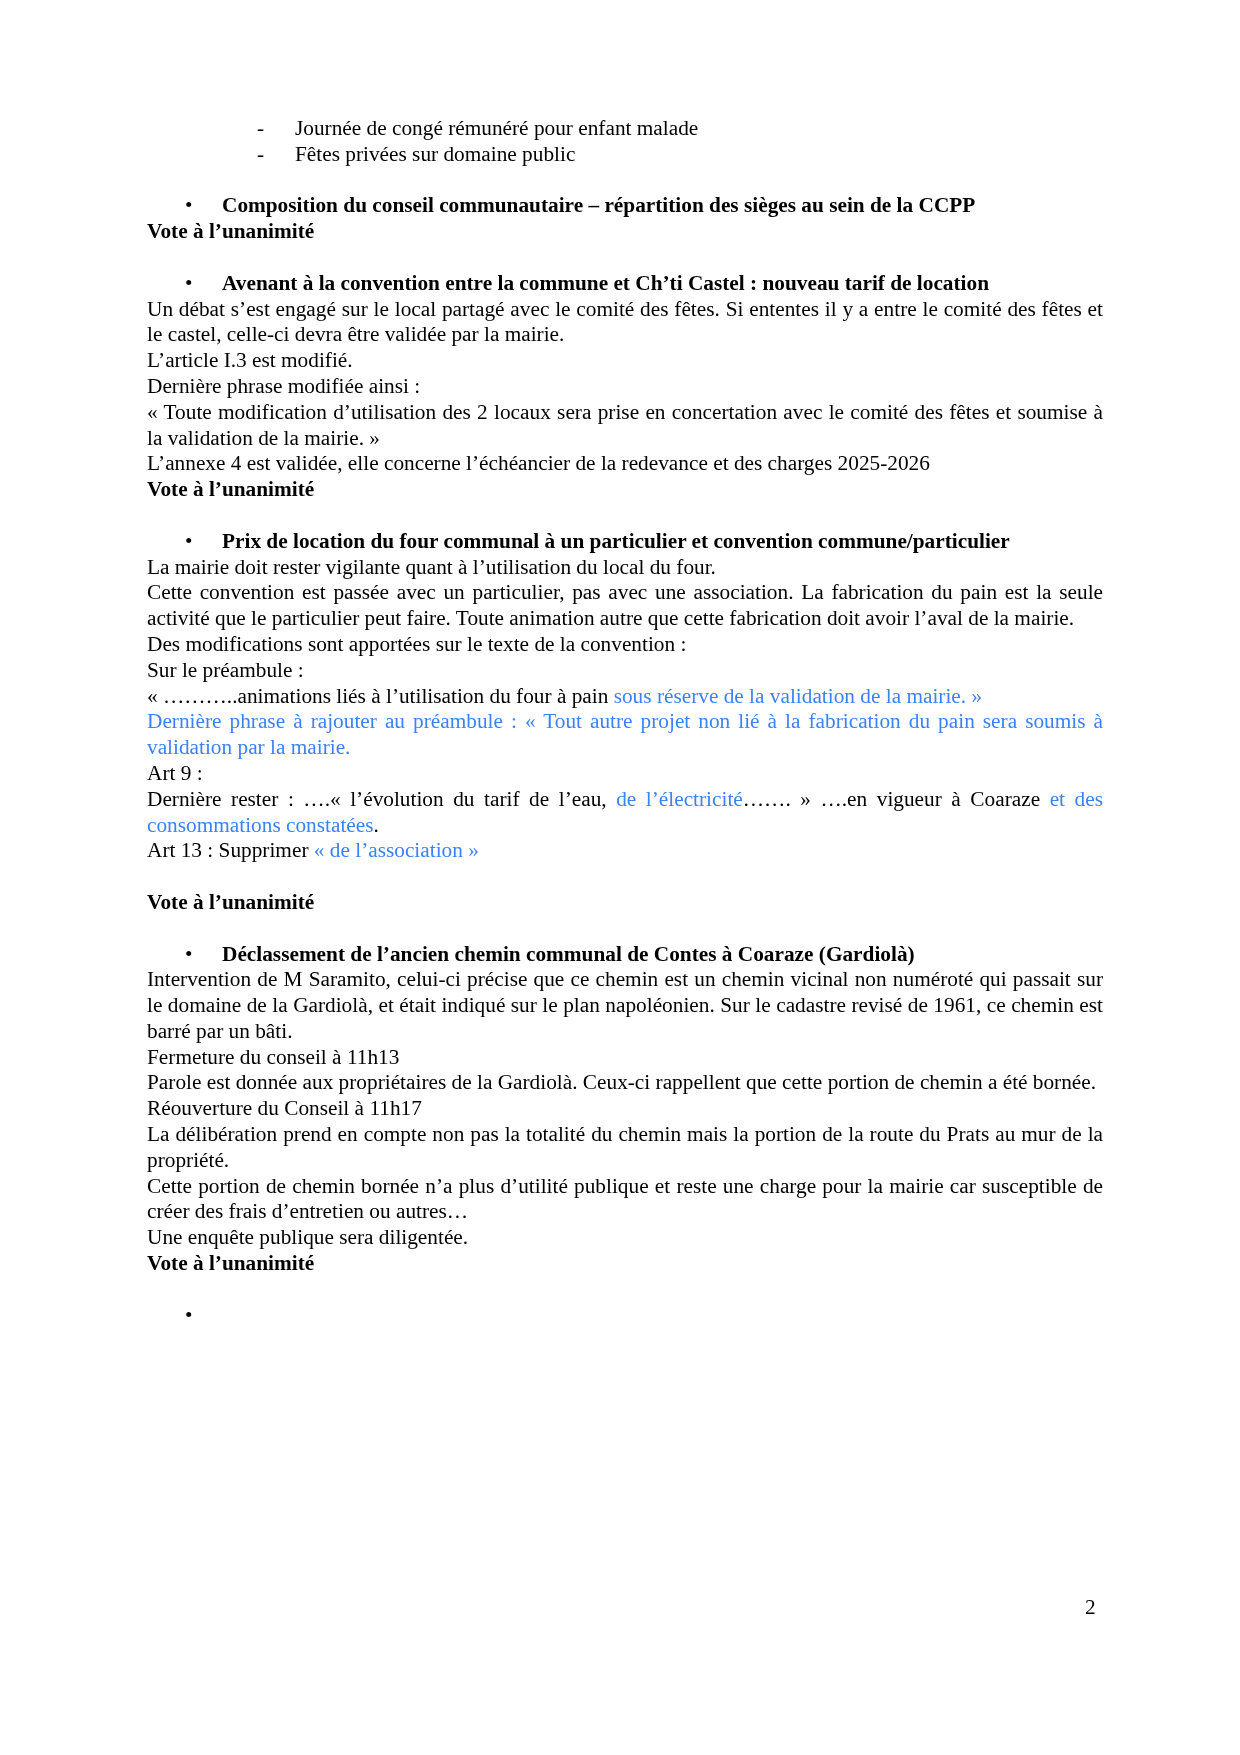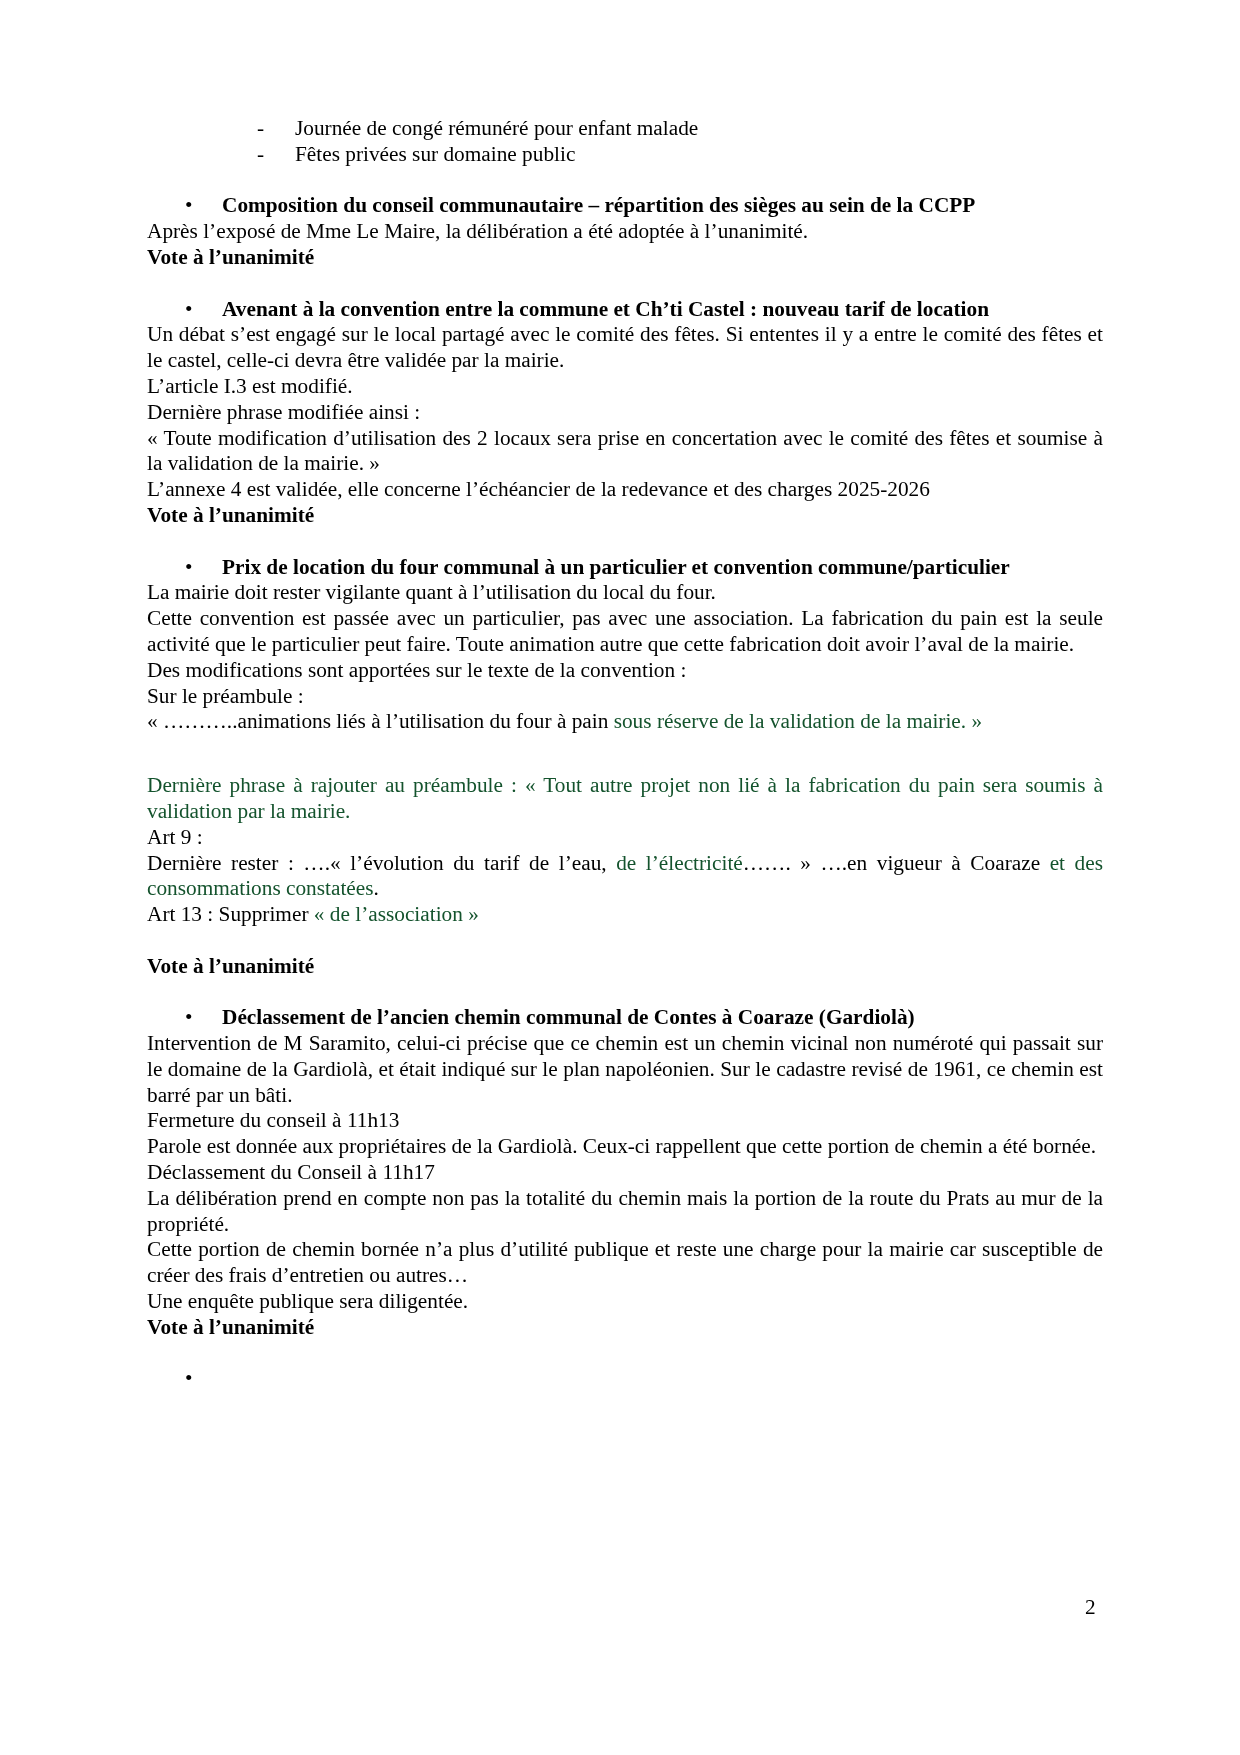--- a/index.html
+++ b/index.html
@@ -14,21 +14,21 @@
     }
     .line { white-space: nowrap; }
     .wrap { white-space: normal; text-align: justify; }
     .dash-item { position: relative; padding-left: 148px; }
     .dash-item .dash { position: absolute; left: 110px; }
     .bold { font-weight: bold; }
     .heading { font-weight: bold; font-size: 22px; }
     .bullet-item { position: relative; padding-left: 75px; font-weight: bold; text-align: justify; }
     .bullet-item .bullet { position: absolute; left: 38px; font-weight: normal; }
     .gap { height: 25.8px; }
-    .red { color: #14532d; margin-top: 38px; }
+    .red { color: #3b82f6; }
     .page-number { position: absolute; left: 1085px; top: 1595px; font-size: 21.3px; }
   </style>
 </head>
 <body>
 
 <div class="page">
 
   <div class="line dash-item">
     <span class="dash">-</span>
     <span>Journée de congé rémunéré pour enfant malade</span>
@@ -36,21 +36,20 @@
   <div class="line dash-item">
     <span class="dash">-</span>
     <span>Fêtes privées sur domaine public</span>
   </div>
   <div class="gap"></div>
 
   <div class="bullet-item">
     <span class="bullet">•</span>
     <span>Composition du conseil communautaire – répartition des sièges au sein de la CCPP</span>
   </div>
-  <div class="wrap">Après l’exposé de Mme Le Maire, la délibération a été adoptée à l’unanimité.</div>
   <div class="line bold">Vote à l’unanimité</div>
   <div class="gap"></div>
 
   <div class="bullet-item">
     <span class="bullet">•</span>
     <span>Avenant à la convention entre la commune et Ch’ti Castel : nouveau tarif de location</span>
   </div>
   <div class="wrap">Un débat s’est engagé sur le local partagé avec le comité des fêtes. Si ententes il y a entre le comité des fêtes et le castel, celle-ci devra être validée par la mairie.</div>
   <div class="wrap">L’article I.3 est modifié.</div>
   <div class="wrap">Dernière phrase modifiée ainsi :</div>
@@ -82,21 +81,21 @@
   <div class="line bold">Vote à l’unanimité</div>
   <div class="gap"></div>
 
   <div class="bullet-item">
     <span class="bullet">•</span>
     <span>Déclassement de l’ancien chemin communal de Contes à Coaraze (Gardiolà)</span>
   </div>
   <div class="wrap">Intervention de M Saramito, celui-ci précise que ce chemin est un chemin vicinal non numéroté qui passait sur le domaine de la Gardiolà, et était indiqué sur le plan napoléonien. Sur le cadastre revisé de 1961, ce chemin est barré par un bâti.</div>
   <div class="wrap">Fermeture du conseil à 11h13</div>
   <div class="wrap">Parole est donnée aux propriétaires de la Gardiolà. Ceux-ci rappellent que cette portion de chemin a été bornée.</div>
-  <div class="wrap">Déclassement du Conseil à 11h17</div>
+  <div class="wrap">Réouverture du Conseil à 11h17</div>
   <div class="wrap">La délibération prend en compte non pas la totalité du chemin mais la portion de la route du Prats au mur de la propriété.</div>
   <div class="wrap">Cette portion de chemin bornée n’a plus d’utilité publique et reste une charge pour la mairie car susceptible de créer des frais d’entretien ou autres…</div>
   <div class="wrap">Une enquête publique sera diligentée.</div>
   <div class="line bold">Vote à l’unanimité</div>
   <div class="gap"></div>
 
   <div class="bullet-item">
     <span class="bullet">•</span>
   </div>
 </div>

